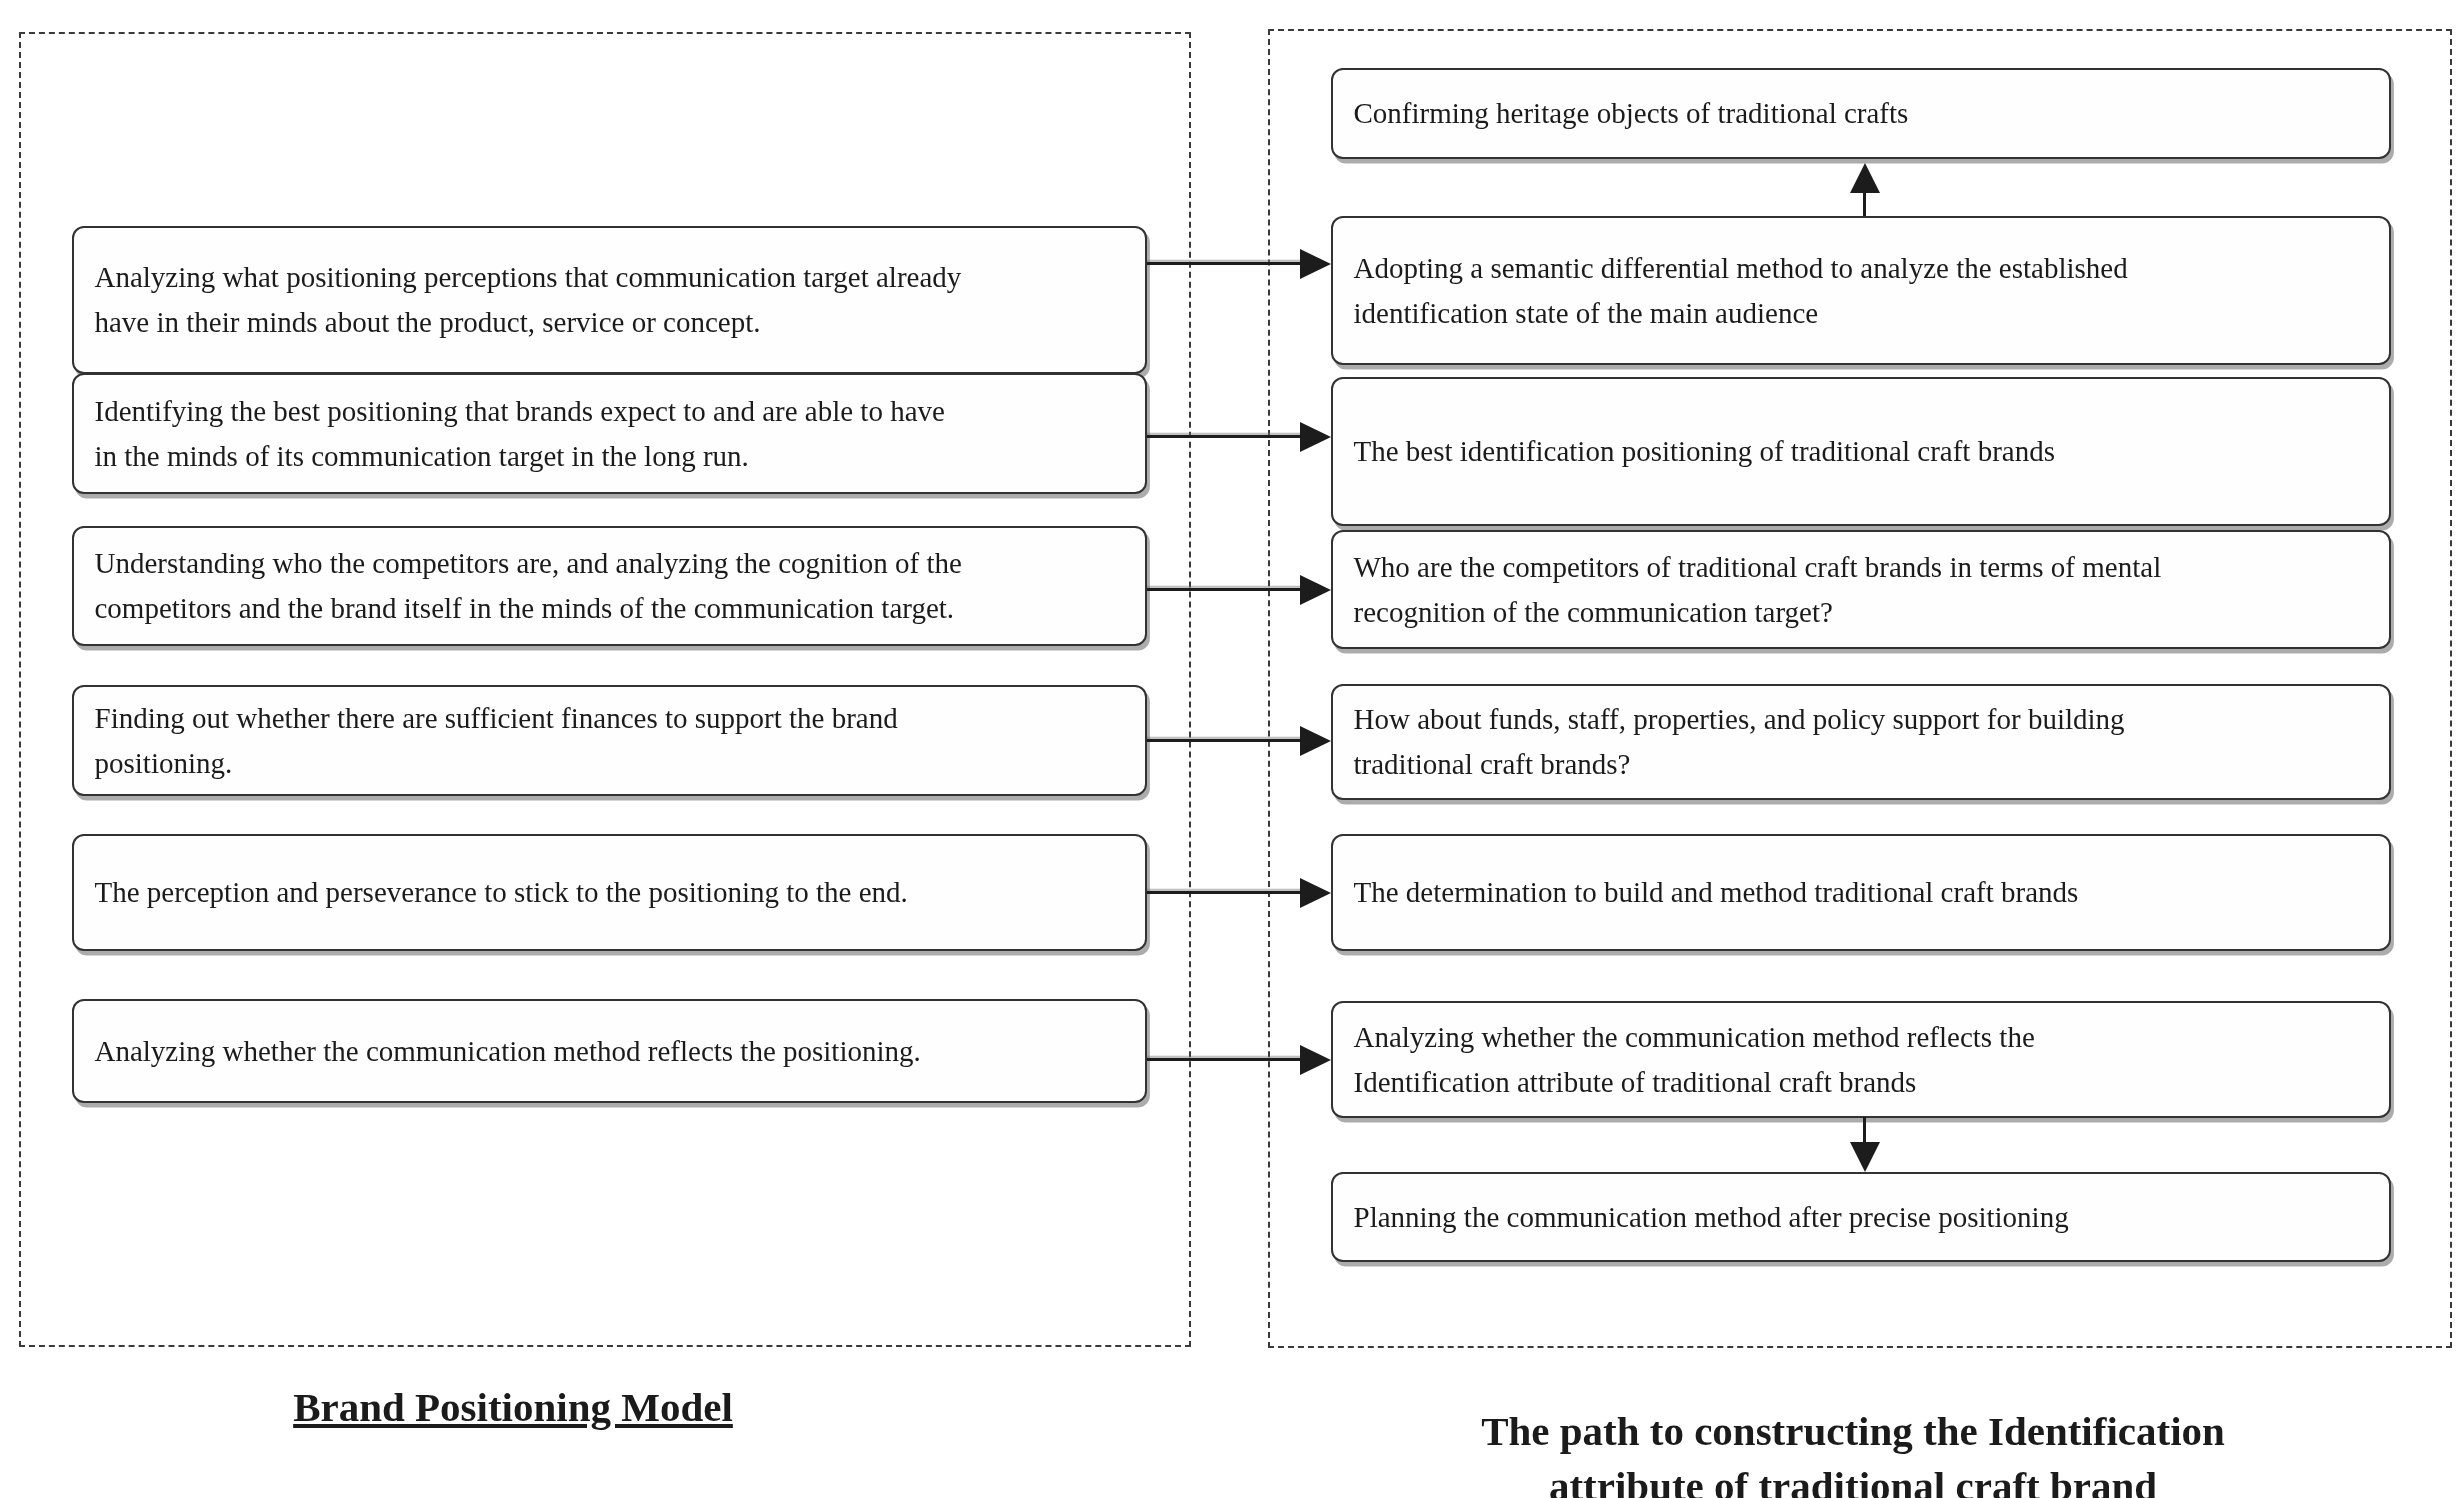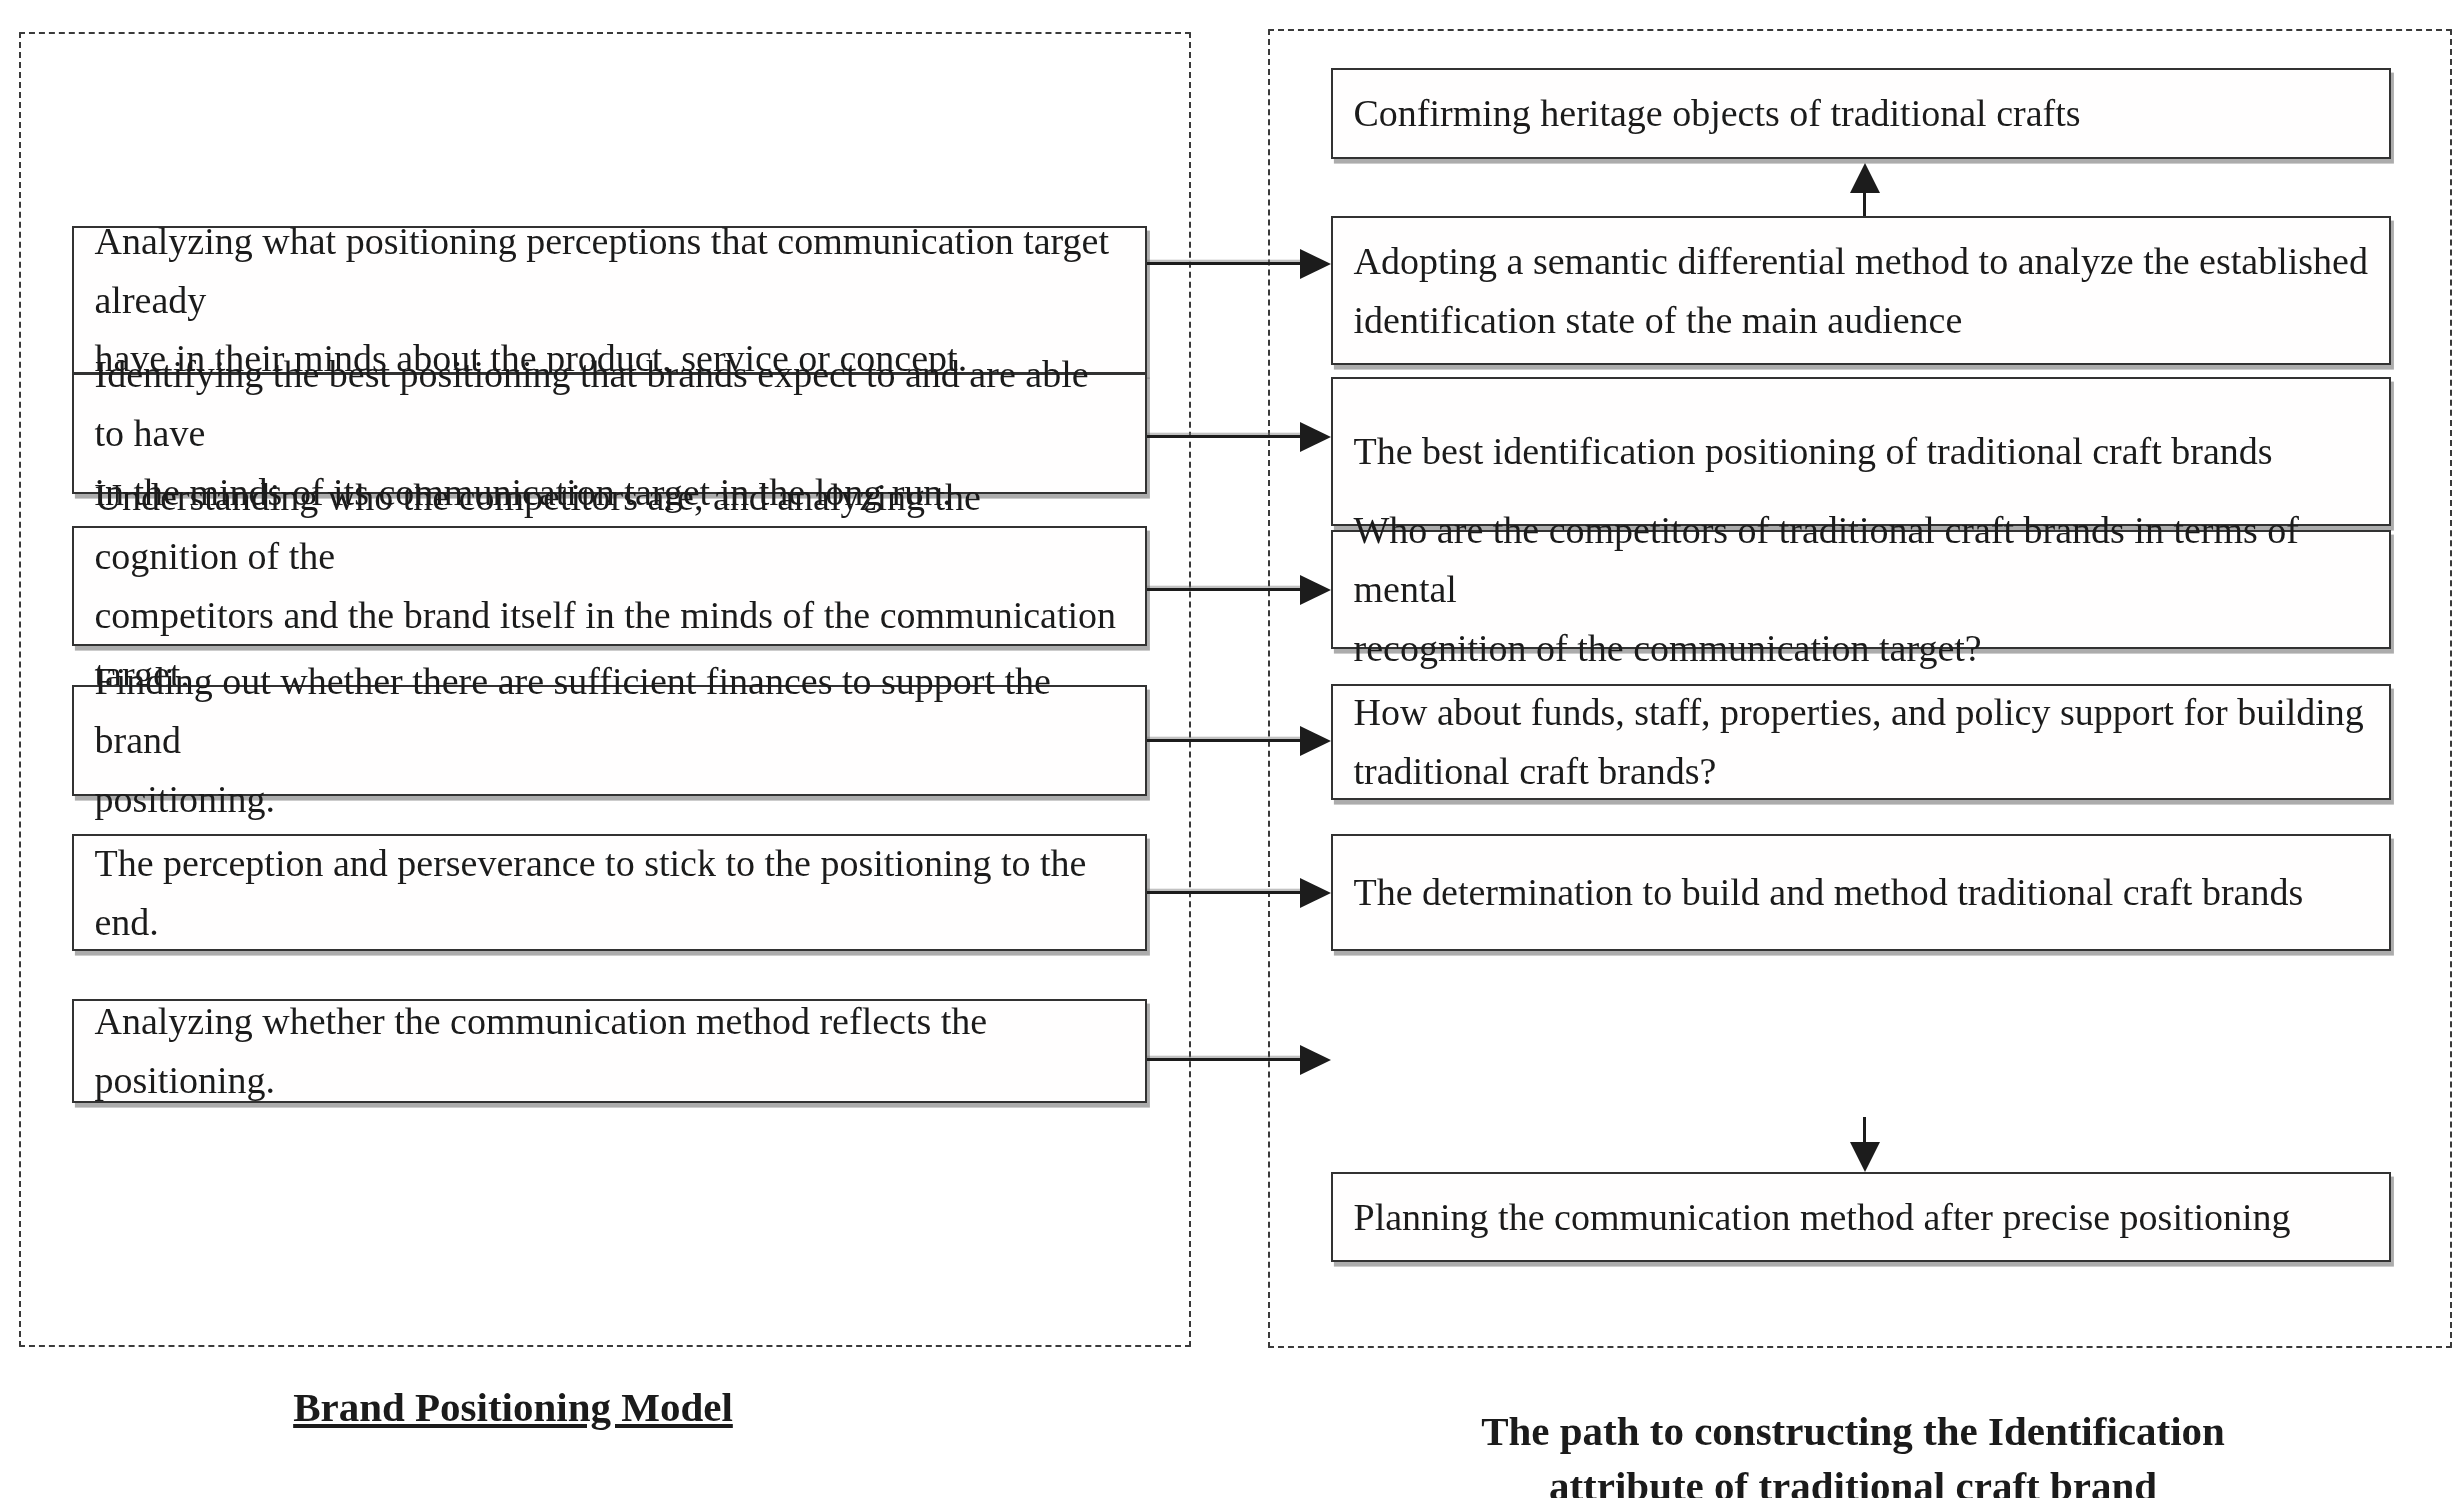--- a/index.html
+++ b/index.html
@@ -19,26 +19,26 @@
     border-radius: 1.1px;
   }
   .panel.left  { left: 19.4px;   top: 32px; width: 1168px; height: 1311px; }
   .panel.right { left: 1268px; top: 28.5px; width: 1180px; height: 1315px; }
 
   .box {
     position: absolute;
     box-sizing: border-box;
     background: var(--box-fill, #fffefe);
     border: 2.3px solid var(--box-border, #323232);
-    border-radius: 0;
+    border-radius: 12px;
     box-shadow: 2.9px 4.6px 0 rgba(70,70,70,0.45);
     display: flex;
     align-items: center;
     padding: 0 20.5px;
-    font-size: 38px;
+    font-size: 29px;
     line-height: 1.55;
     white-space: pre-line;
     text-align: left;
   }
   .lbox { left: 72px;  width: 1075px; }
   .rbox { left: 1331px; width: 1060px; }
 
   .harrow {
     position: absolute;
     height: 3.4px;
@@ -108,20 +108,22 @@
 
   <div class="box rbox" style="top:68px;  height:91px;">Confirming heritage objects of traditional crafts</div>
   <div class="box rbox" style="top:216px;  height:149px;">Adopting a semantic differential method to analyze the established
 identification state of the main audience</div>
   <div class="box rbox" style="top:377px;  height:149px;">The best identification positioning of traditional craft brands</div>
   <div class="box rbox" style="top:684px; height:116px;">How about funds, staff, properties, and policy support for building
 traditional craft brands?</div>
   <div class="box rbox" style="top:530px;  height:119px;">Who are the competitors of traditional craft brands in terms of mental
 recognition of the communication target?</div>
   <div class="box rbox" style="top:834px; height:117px;">The determination to build and method traditional craft brands</div>
+  <div class="box rbox" style="top:1001px; height:117px;">Analyzing whether the communication method reflects the
+Identification attribute of traditional craft brands</div>
   <div class="box rbox" style="top:1172px; height:90px;">Planning the communication method after precise positioning</div>
 
   <div class="harrow" style="left:1147px; top:262px;  width:153px;">
       <div class="head"></div>
     </div>
   <div class="harrow" style="left:1147px; top:435px;  width:153px;">
       <div class="head"></div>
     </div>
   <div class="harrow" style="left:1147px; top:588px; width:153px;">
       <div class="head"></div>

